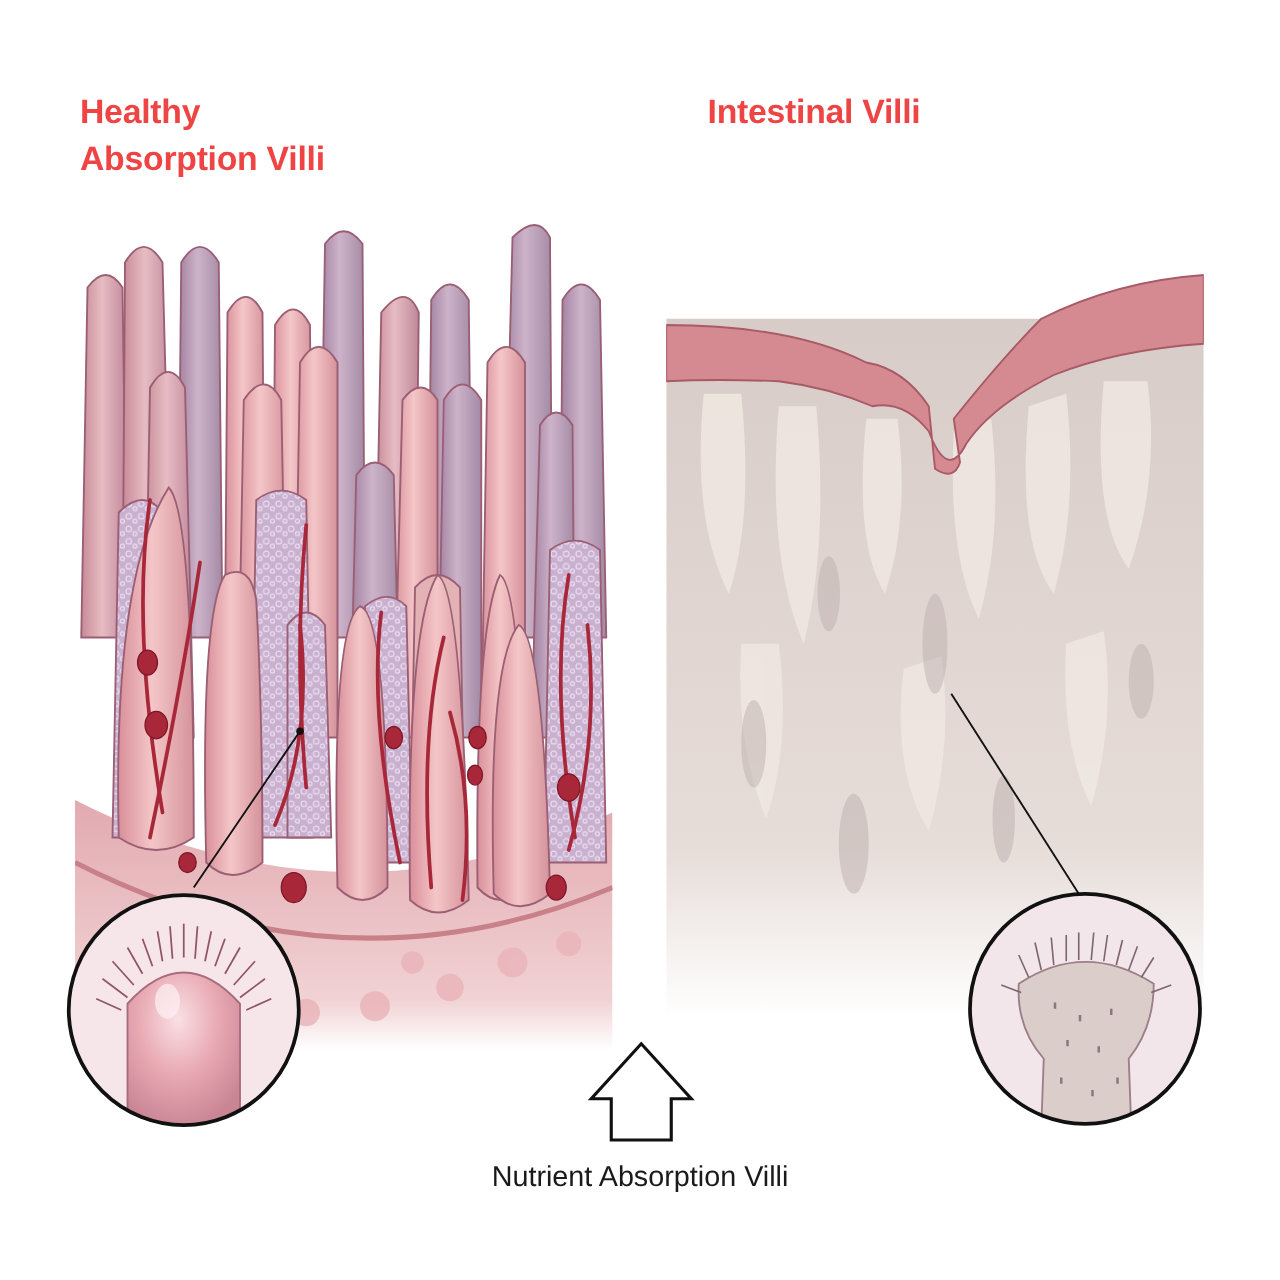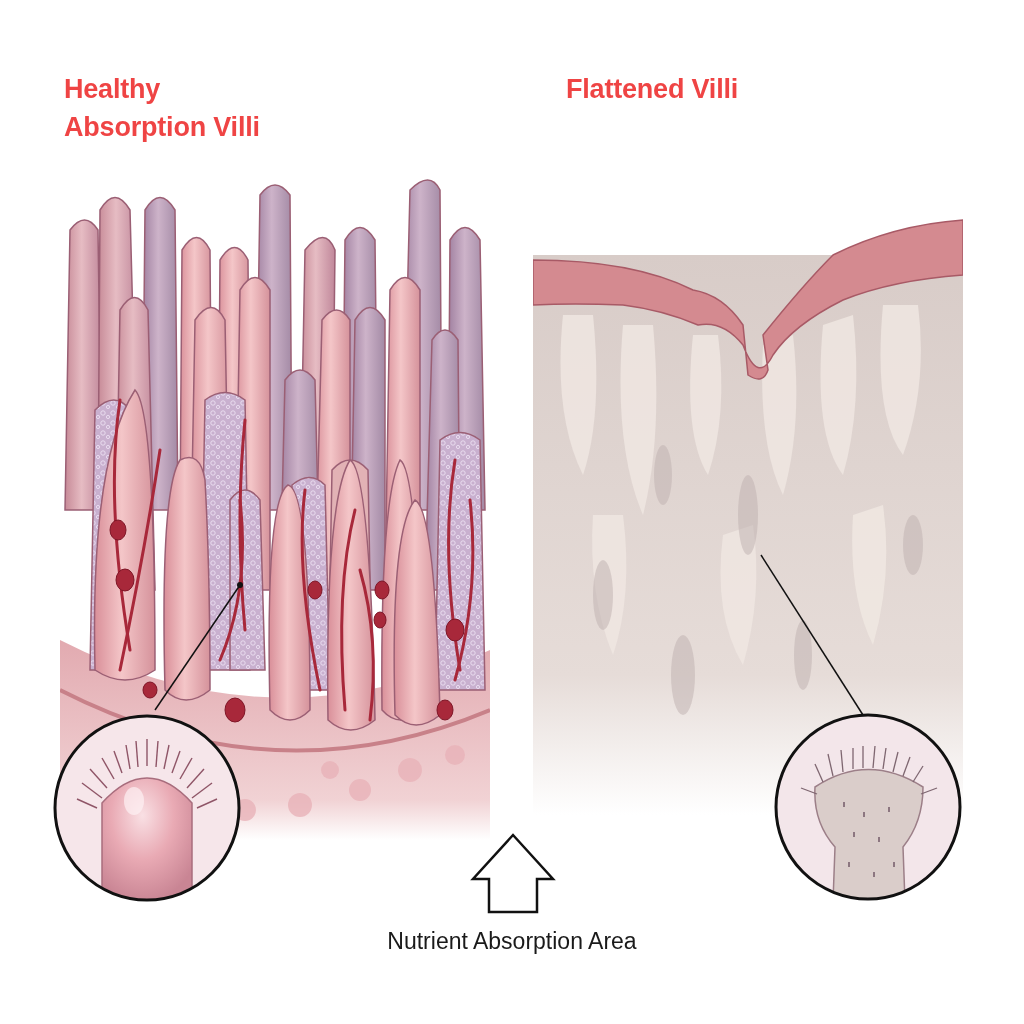--- a/index.html
+++ b/index.html
@@ -23,21 +23,21 @@
 </style>
 </head>
 <body>
 
 <div id="title-left" class="title">
   <span>Healthy</span>
   <span>Absorption Villi</span>
 </div>
 
 <div id="title-right" class="title">
-  <span>Flattened Villi</span>
+  <span>Intestinal Villi</span>
 </div>
 
 <div id="panel-left" class="panel">
   <svg width="430" height="670" viewBox="0 0 430 670">
     <defs>
       <linearGradient id="gPink" x1="0" x2="1" y1="0" y2="0">
         <stop offset="0" stop-color="#d98f99"></stop>
           <stop offset="0.45" stop-color="#f4c6c8"></stop>
           <stop offset="1" stop-color="#d5929b"></stop>
       </linearGradient>
@@ -261,13 +261,13 @@
     <circle cx="95" cy="95" r="92" fill="none" stroke="#111" stroke-width="3"></circle>
   </svg>
 </div>
 
 <div id="arrow">
   <svg width="86" height="84" viewBox="0 0 86 84">
     <path d="M43 3 L83 47 L67 47 L67 80 L19 80 L19 47 L3 47 Z" fill="#fff" stroke="#111" stroke-width="2.5" stroke-linejoin="miter"></path>
   </svg>
 </div>
 
-<div id="caption">Nutrient Absorption Area</div>
+<div id="caption">Nutrient Absorption Villi</div>
 
 </body></html>

